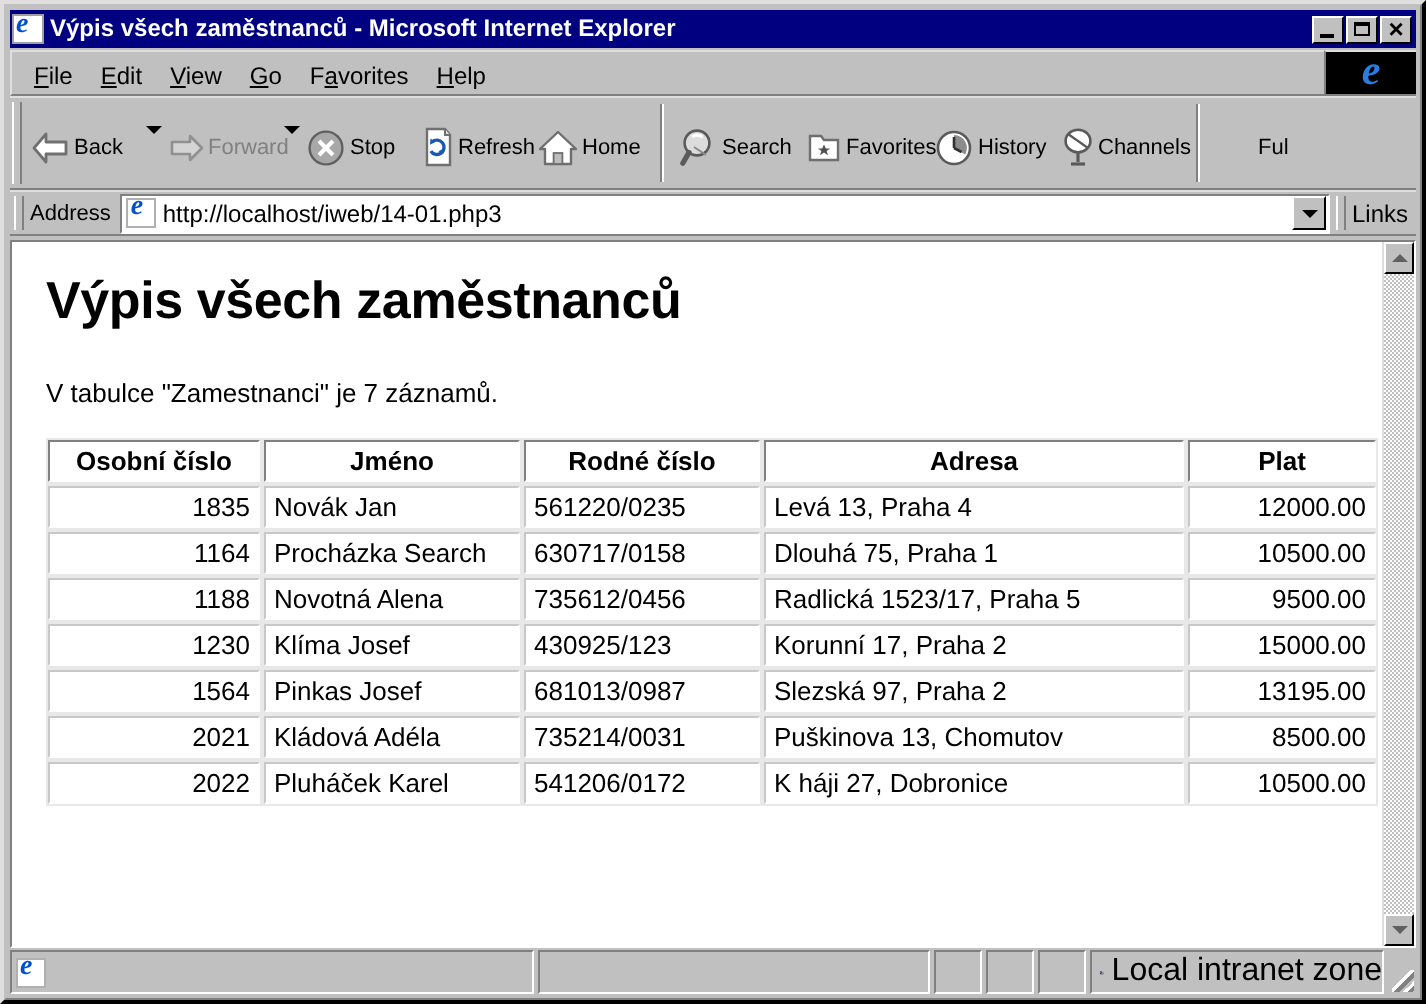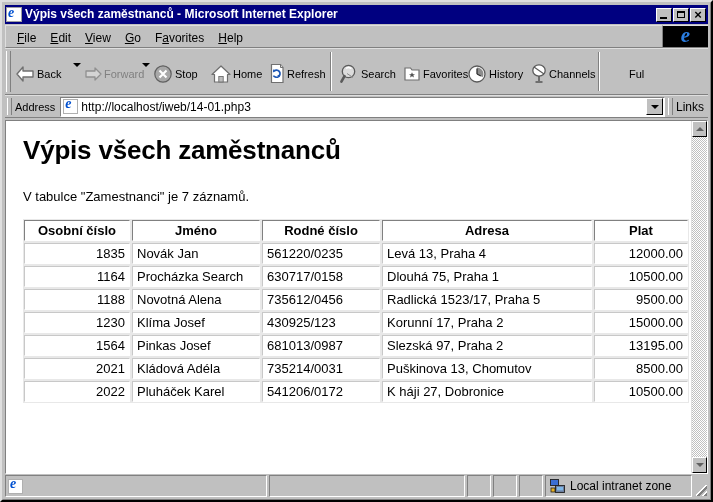--- a/index.html
+++ b/index.html
@@ -495,21 +495,21 @@
     content: "e";
     position: absolute;
     left: 1px; top: -4px;
     font-family: "Liberation Serif", serif;
     font-style: italic;
     font-weight: bold;
     font-size: 14px;
     color: #0050d0;
   }
   #status-zone-text {
-    font-size: 12px;
+    font-size: 16px;
     color: #000000;
     margin-left: 4px;
     white-space: nowrap;
     font-family: "Liberation Sans", sans-serif;
   }
   #resize-grip {
     width: 14px;
     flex: none;
     align-self: flex-end;
     height: 14px;
@@ -579,39 +579,39 @@
           <svg width="20" height="20" viewBox="0 0 20 20">
             <circle cx="10" cy="10" r="8.2" fill="#a8a8a8" stroke="#606060" stroke-width="1.2"></circle>
             <path d="M6.5 6.5 L13.5 13.5 M13.5 6.5 L6.5 13.5" stroke="#ffffff" stroke-width="2.1"></path>
           </svg>
         </div>
         <div class="tb-label">Stop</div>
       </div>
 
       <div class="tb-btn">
         <div class="tb-icon">
-          <svg width="22" height="20" viewBox="0 0 22 20">
-            <path d="M11 2 L20 10.5 L17.5 10.5 L17.5 18 L4.5 18 L4.5 10.5 L2 10.5 Z" fill="#ffffff" stroke="#6e6e6e" stroke-width="1.2" stroke-linejoin="round"></path>
-            <rect x="8.8" y="12.5" width="4.4" height="5.5" fill="#bdbdbd" stroke="#6e6e6e" stroke-width="0.9"></rect>
-          </svg>
-        </div>
-        <div class="tb-label">Home</div>
-      </div>
-
-      <div class="tb-btn">
-        <div class="tb-icon">
           <svg width="20" height="21" viewBox="0 0 20 21">
             <path d="M4.5 1.5 L13.5 1.5 L16 4.5 L16 19.5 L4.5 19.5 Z" fill="#ffffff" stroke="#707070" stroke-width="1.2"></path>
             <path d="M13.5 1.5 L13.5 4.5 L16 4.5" fill="#e0e0e0" stroke="#707070" stroke-width="1"></path>
             <path d="M7 8 A3.6 3.6 0 1 1 6.4 12.6" fill="none" stroke="#1d57b5" stroke-width="1.7"></path>
             <path d="M6.2 6.2 L8.6 8 L6 9.4 Z" fill="#1d57b5"></path>
             <path d="M12.6 14.2 L10.2 12.6 L13 11.2 Z" fill="#1d57b5"></path>
           </svg>
         </div>
         <div class="tb-label">Refresh</div>
+      </div>
+
+      <div class="tb-btn">
+        <div class="tb-icon">
+          <svg width="22" height="20" viewBox="0 0 22 20">
+            <path d="M11 2 L20 10.5 L17.5 10.5 L17.5 18 L4.5 18 L4.5 10.5 L2 10.5 Z" fill="#ffffff" stroke="#6e6e6e" stroke-width="1.2" stroke-linejoin="round"></path>
+            <rect x="8.8" y="12.5" width="4.4" height="5.5" fill="#bdbdbd" stroke="#6e6e6e" stroke-width="0.9"></rect>
+          </svg>
+        </div>
+        <div class="tb-label">Home</div>
       </div>
 
       <div class="tb-sep"></div>
 
       <div class="tb-btn wide">
         <div class="tb-icon">
           <svg width="20" height="21" viewBox="0 0 20 21">
             <circle cx="9.5" cy="8.5" r="6.2" fill="#dcdcdc" stroke="#5a5a5a" stroke-width="1.3"></circle>
             <path d="M7 5.4 A4.6 4.6 0 0 1 12.3 5.6" fill="none" stroke="#ffffff" stroke-width="1.5"></path>
             <path d="M5.5 13.2 L2.4 18.6" stroke="#5a5a5a" stroke-width="2.6" stroke-linecap="round"></path>

